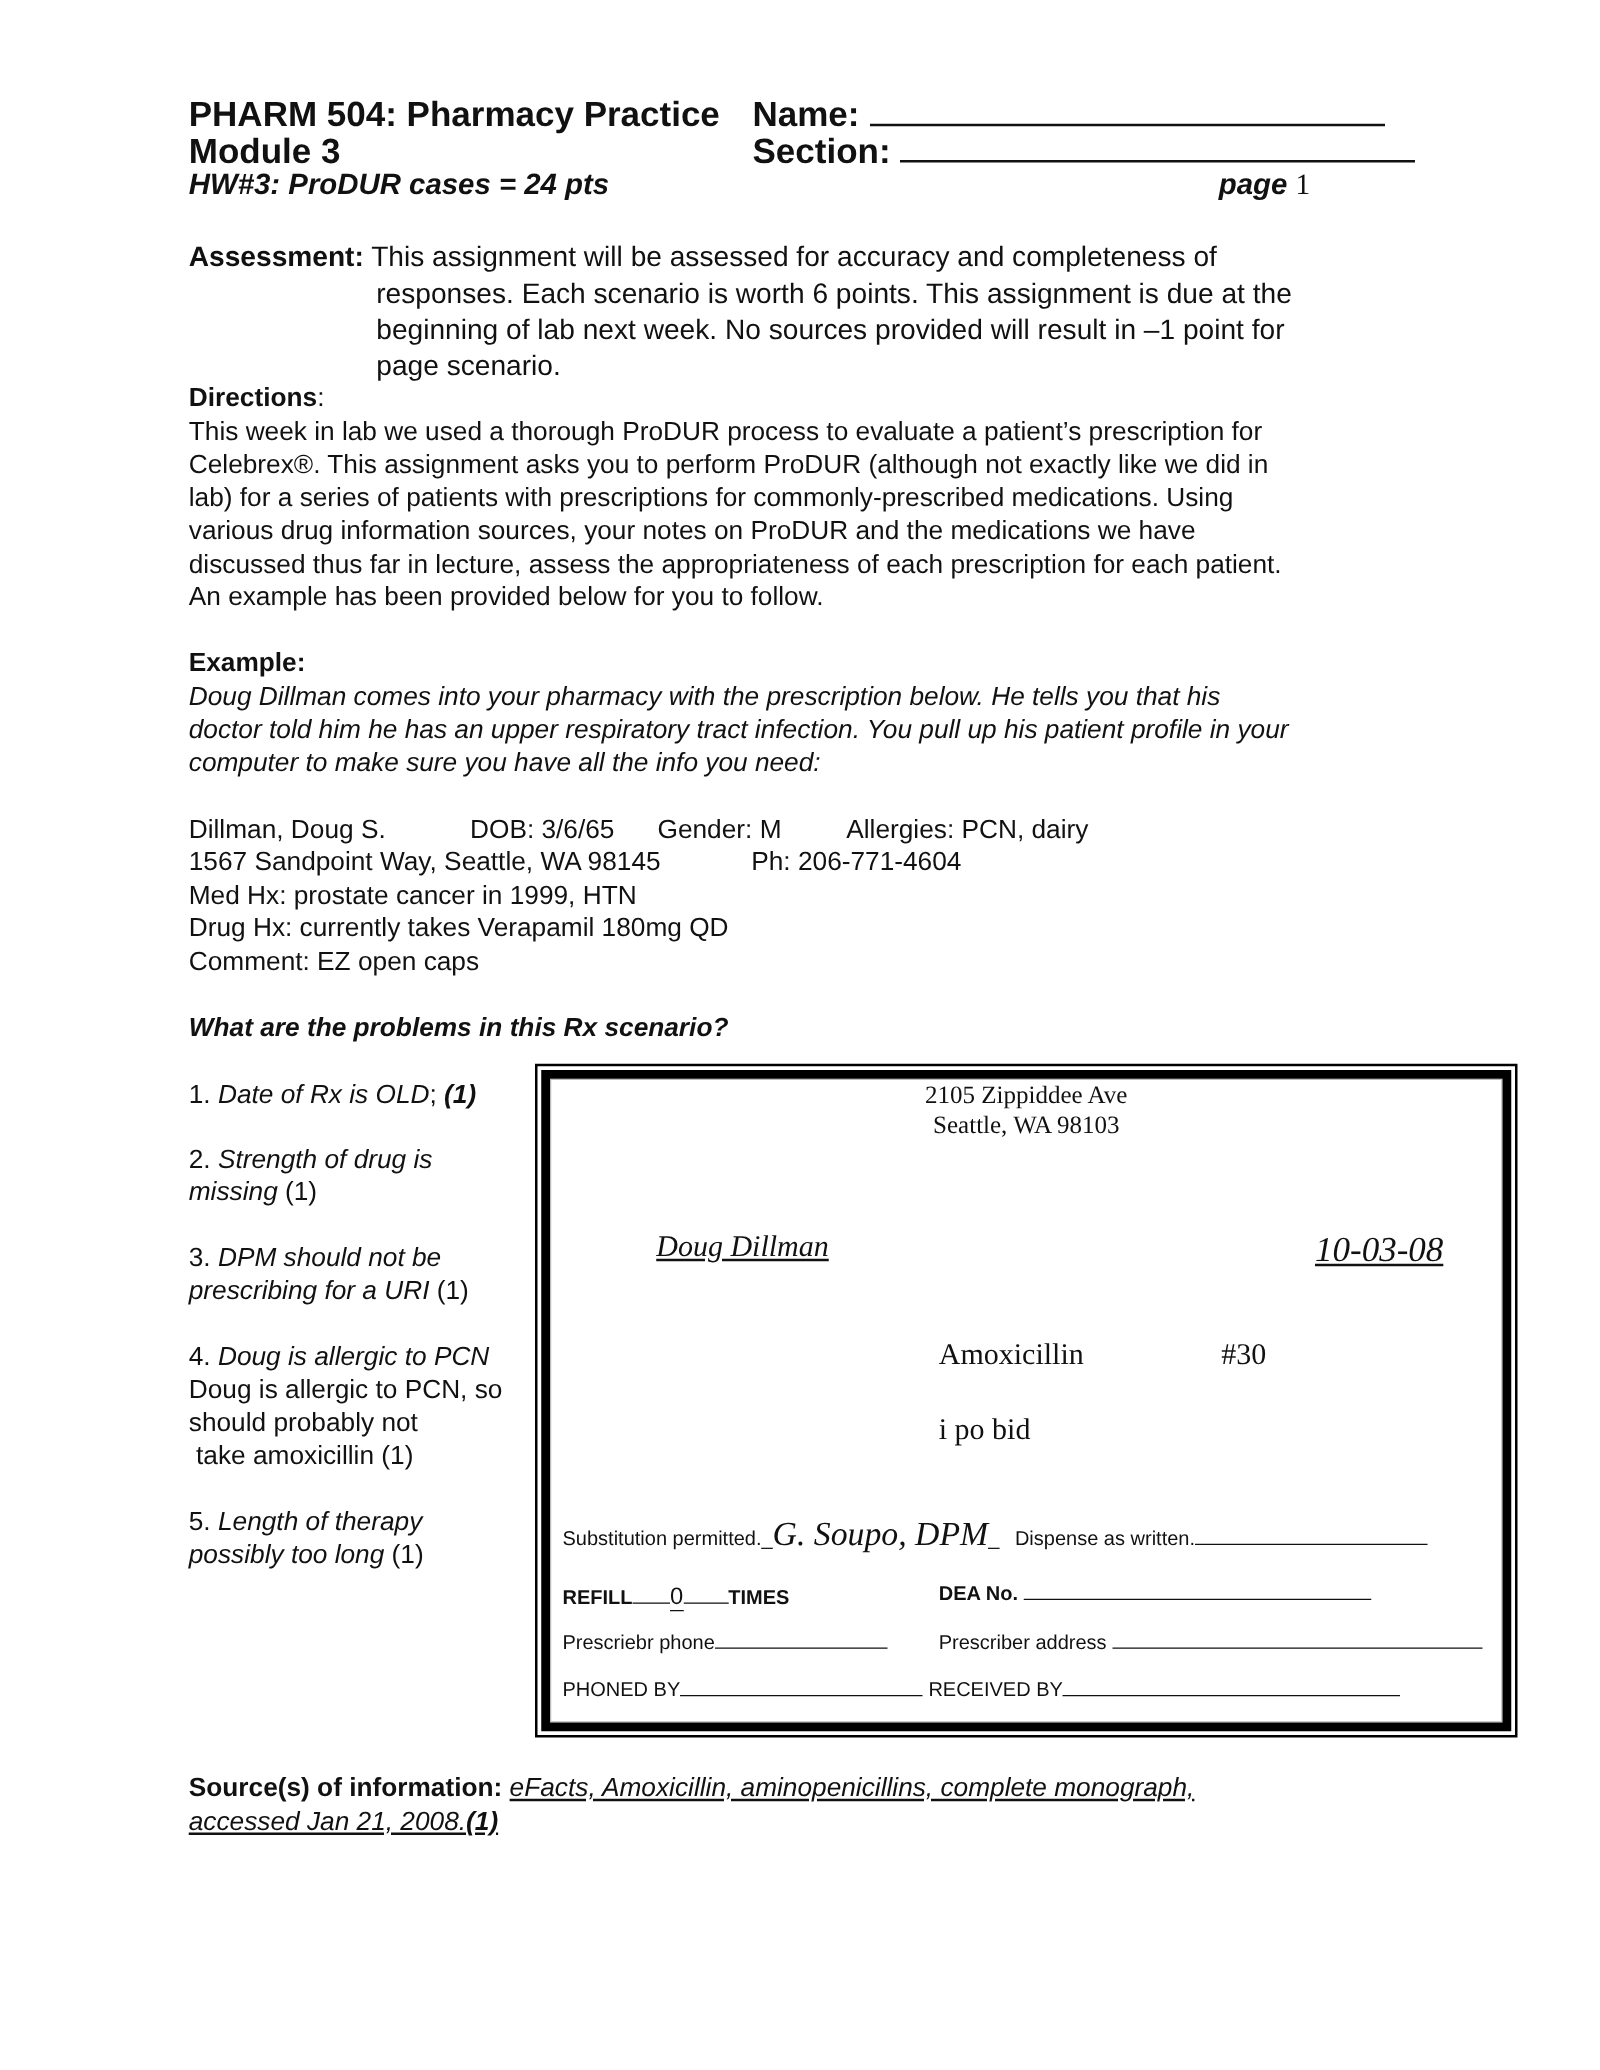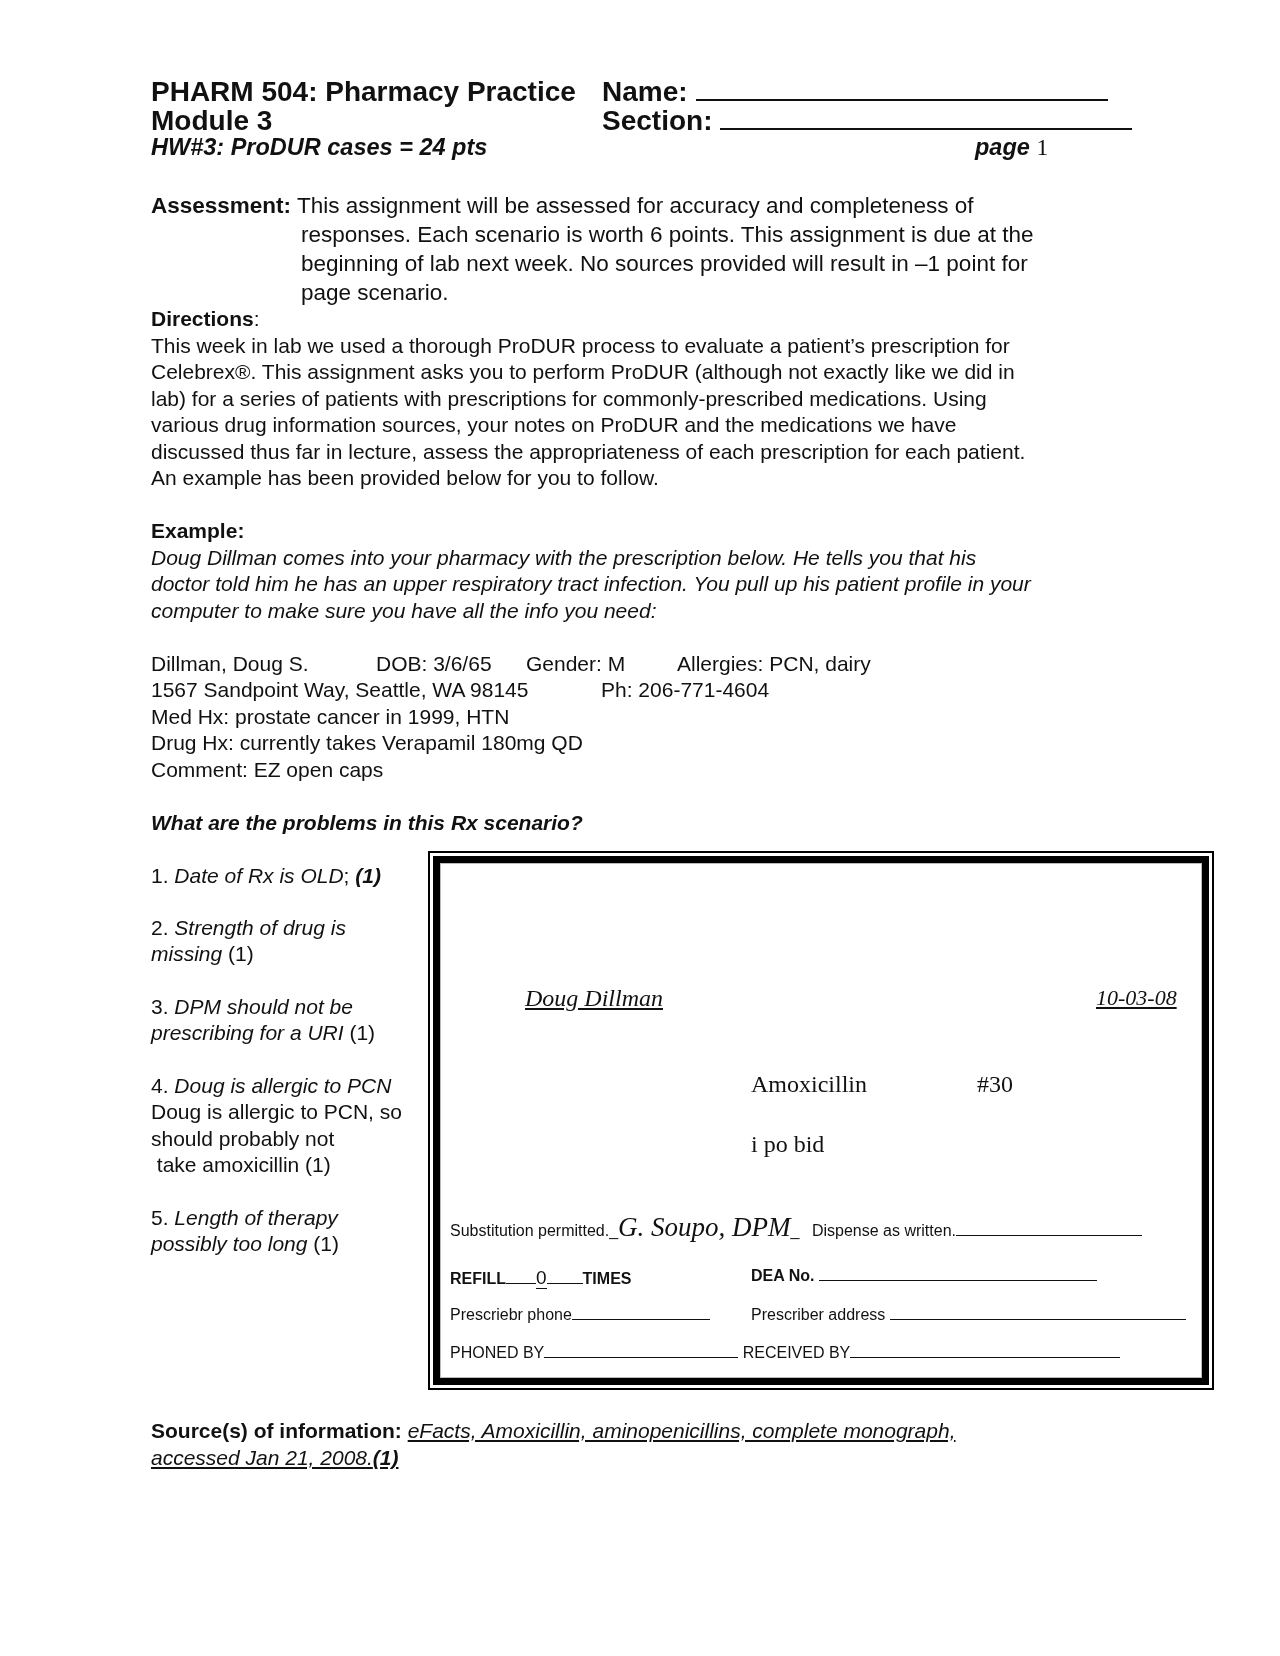--- a/index.html
+++ b/index.html
@@ -101,24 +101,26 @@
 <div class="abs body" style="left:151px; top:1205px;">
   <span>5. </span><span class="it">Length of therapy</span><br>
   <span class="it">possibly too long</span><span> (1)</span>
 </div>
 
 <div class="rxbox">
   <div class="rxbox-inner"></div>
 </div>
 
 <div class="abs serif" style="left:428px; width:786px; top:864px; text-align:center; font-size:20px; line-height:24px;">
+  <div>2105 Zippiddee Ave</div>
+  <div>Seattle, WA  98103</div>
 </div>
 
 <div class="abs serif it u" style="left:525px; top:985px; font-size:24px;">Doug Dillman</div>
-<div class="abs serif it u" style="left:1096px; top:985px; font-size:22px;">10-03-08</div>
+<div class="abs serif it u" style="left:1052px; top:985px; font-size:28px;">10-03-08</div>
 
 <div class="abs serif" style="left:751px; top:1071px; font-size:24px;">Amoxicillin</div>
 <div class="abs serif" style="left:977px; top:1071px; font-size:24px;">#30</div>
 <div class="abs serif" style="left:751px; top:1131px; font-size:24px;">i po bid</div>
 
 <div class="abs" style="left:450px; top:1212px;">
   <span class="rx-small">Substitution permitted._</span><span class="sig">G. Soupo, DPM</span><span class="rx-small">_</span>
   <span class="rx-small" style="margin-left:8px;">Dispense as written.</span><span class="line" style="width:186px;"></span>
 </div>
 

